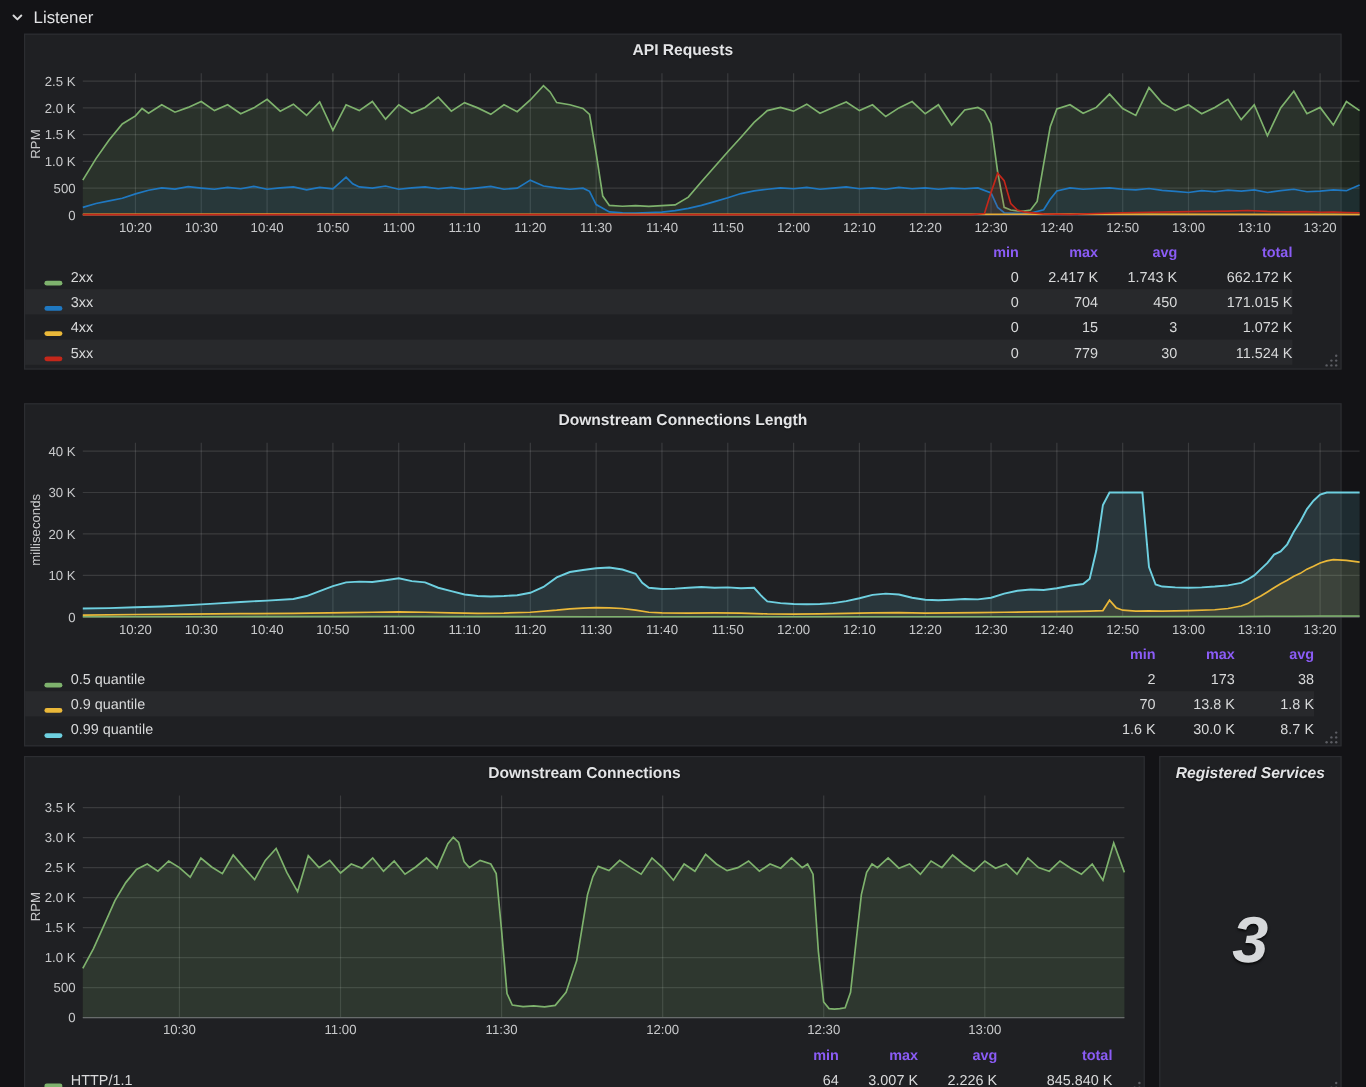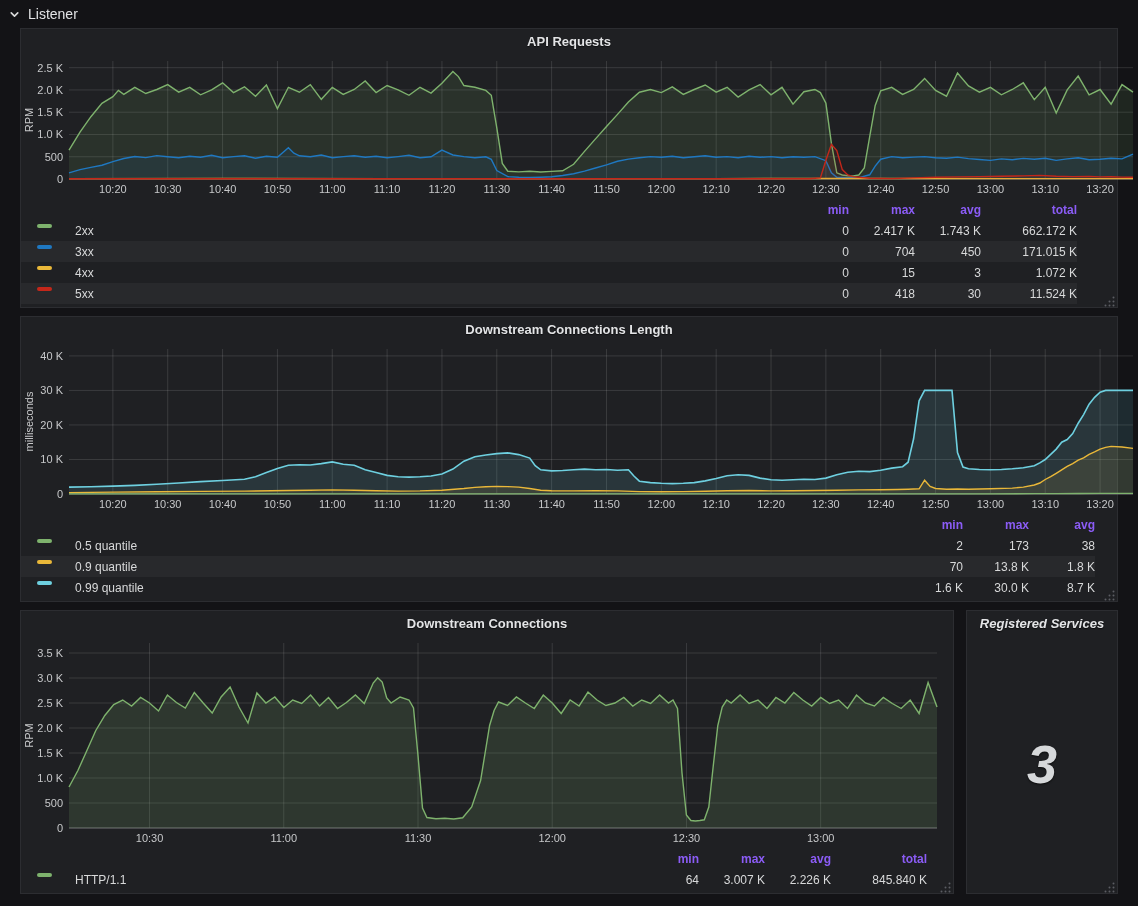--- a/index.html
+++ b/index.html
@@ -8,33 +8,33 @@
     background:#131316;
     font-family:"Liberation Sans", sans-serif;
     color:#d8d9da;
   }
   .row-header{display:flex;align-items:center;gap:7px;height:28px;padding-left:8px;
     font-size:14px;color:#e2e3e5;cursor:pointer;user-select:none;}
   .dash{padding:0 20px;display:flex;flex-direction:column;gap:8px;}
   .panel{background:#1f2023;border:1px solid #2c2d31;position:relative;
     display:flex;flex-direction:column;box-sizing:border-box;}
   #panel-api-requests{height:280px;}
-  #panel-conn-length{height:286px;}
+  #panel-conn-length{height:286px;margin-top:20px;}
   .bottom-row{display:flex;gap:12px;}
   .bottom-row .panel{height:284px;}
   #panel-downstream-conn{width:934px;flex:0 0 auto;}
   #panel-registered{flex:1 1 auto;font-style:italic;}
   .panel-title{flex:0 0 auto;height:24px;line-height:26px;text-align:center;
     font-weight:bold;font-size:13px;color:#e3e4e6;cursor:pointer;
     text-shadow:0 1px 1px rgba(0,0,0,.6);}
   .chart{flex:1 1 auto;min-height:0;cursor:crosshair;}
   .legend{flex:0 0 auto;font-size:12px;padding-bottom:3px;}
   .lrow{display:flex;align-items:center;height:21px;padding-left:16px;box-sizing:border-box;}
   .lrow.stripe{background:rgba(255,255,255,0.045);}
-  .llabel{display:flex;align-items:flex-start;gap:23px;flex:1 1 auto;cursor:pointer;}
+  .llabel{display:flex;align-items:flex-end;gap:7px;flex:1 1 auto;cursor:pointer;}
   .lcell{width:66px;text-align:right;flex:0 0 auto;color:#d8d9da;}
   .lcell.wide{width:96px;}
   .lhead .lcell{color:#8b5cf6;font-weight:bold;}
   .swatch{width:15px;height:4px;border-radius:2px;display:inline-block;}
   .stat-wrap{flex:1 1 auto;display:flex;align-items:center;justify-content:center;}
   .stat-value{font-size:54px;font-weight:bold;color:#d6d8da;text-shadow:0 1px 2px rgba(0,0,0,.7);}
   .grip{position:absolute;right:2px;bottom:2px;width:12px;height:12px;cursor:nwse-resize;}
   svg text{font-family:"Liberation Sans", sans-serif;}
 </style>
 </head>
@@ -152,21 +152,21 @@
           <div class="lcell">15</div>
           <div class="lcell">3</div>
           <div class="lcell wide">1.072 K</div>
         </div>
         <div class="lrow stripe">
           <div class="llabel">
             <span class="swatch" style="background: rgb(196, 39, 26);"></span>
             <span>5xx</span>
           </div>
           <div class="lcell">0</div>
-          <div class="lcell">418</div>
+          <div class="lcell">779</div>
           <div class="lcell">30</div>
           <div class="lcell wide">11.524 K</div>
         </div>
       </div>
     <div class="grip">
       <svg width="12" height="12">
           <g fill="#5c5d63">
             <circle cx="10.5" cy="2.5" r="1"></circle>
             <circle cx="10.5" cy="6.5" r="1"></circle>
             <circle cx="6.5" cy="6.5" r="1"></circle>

